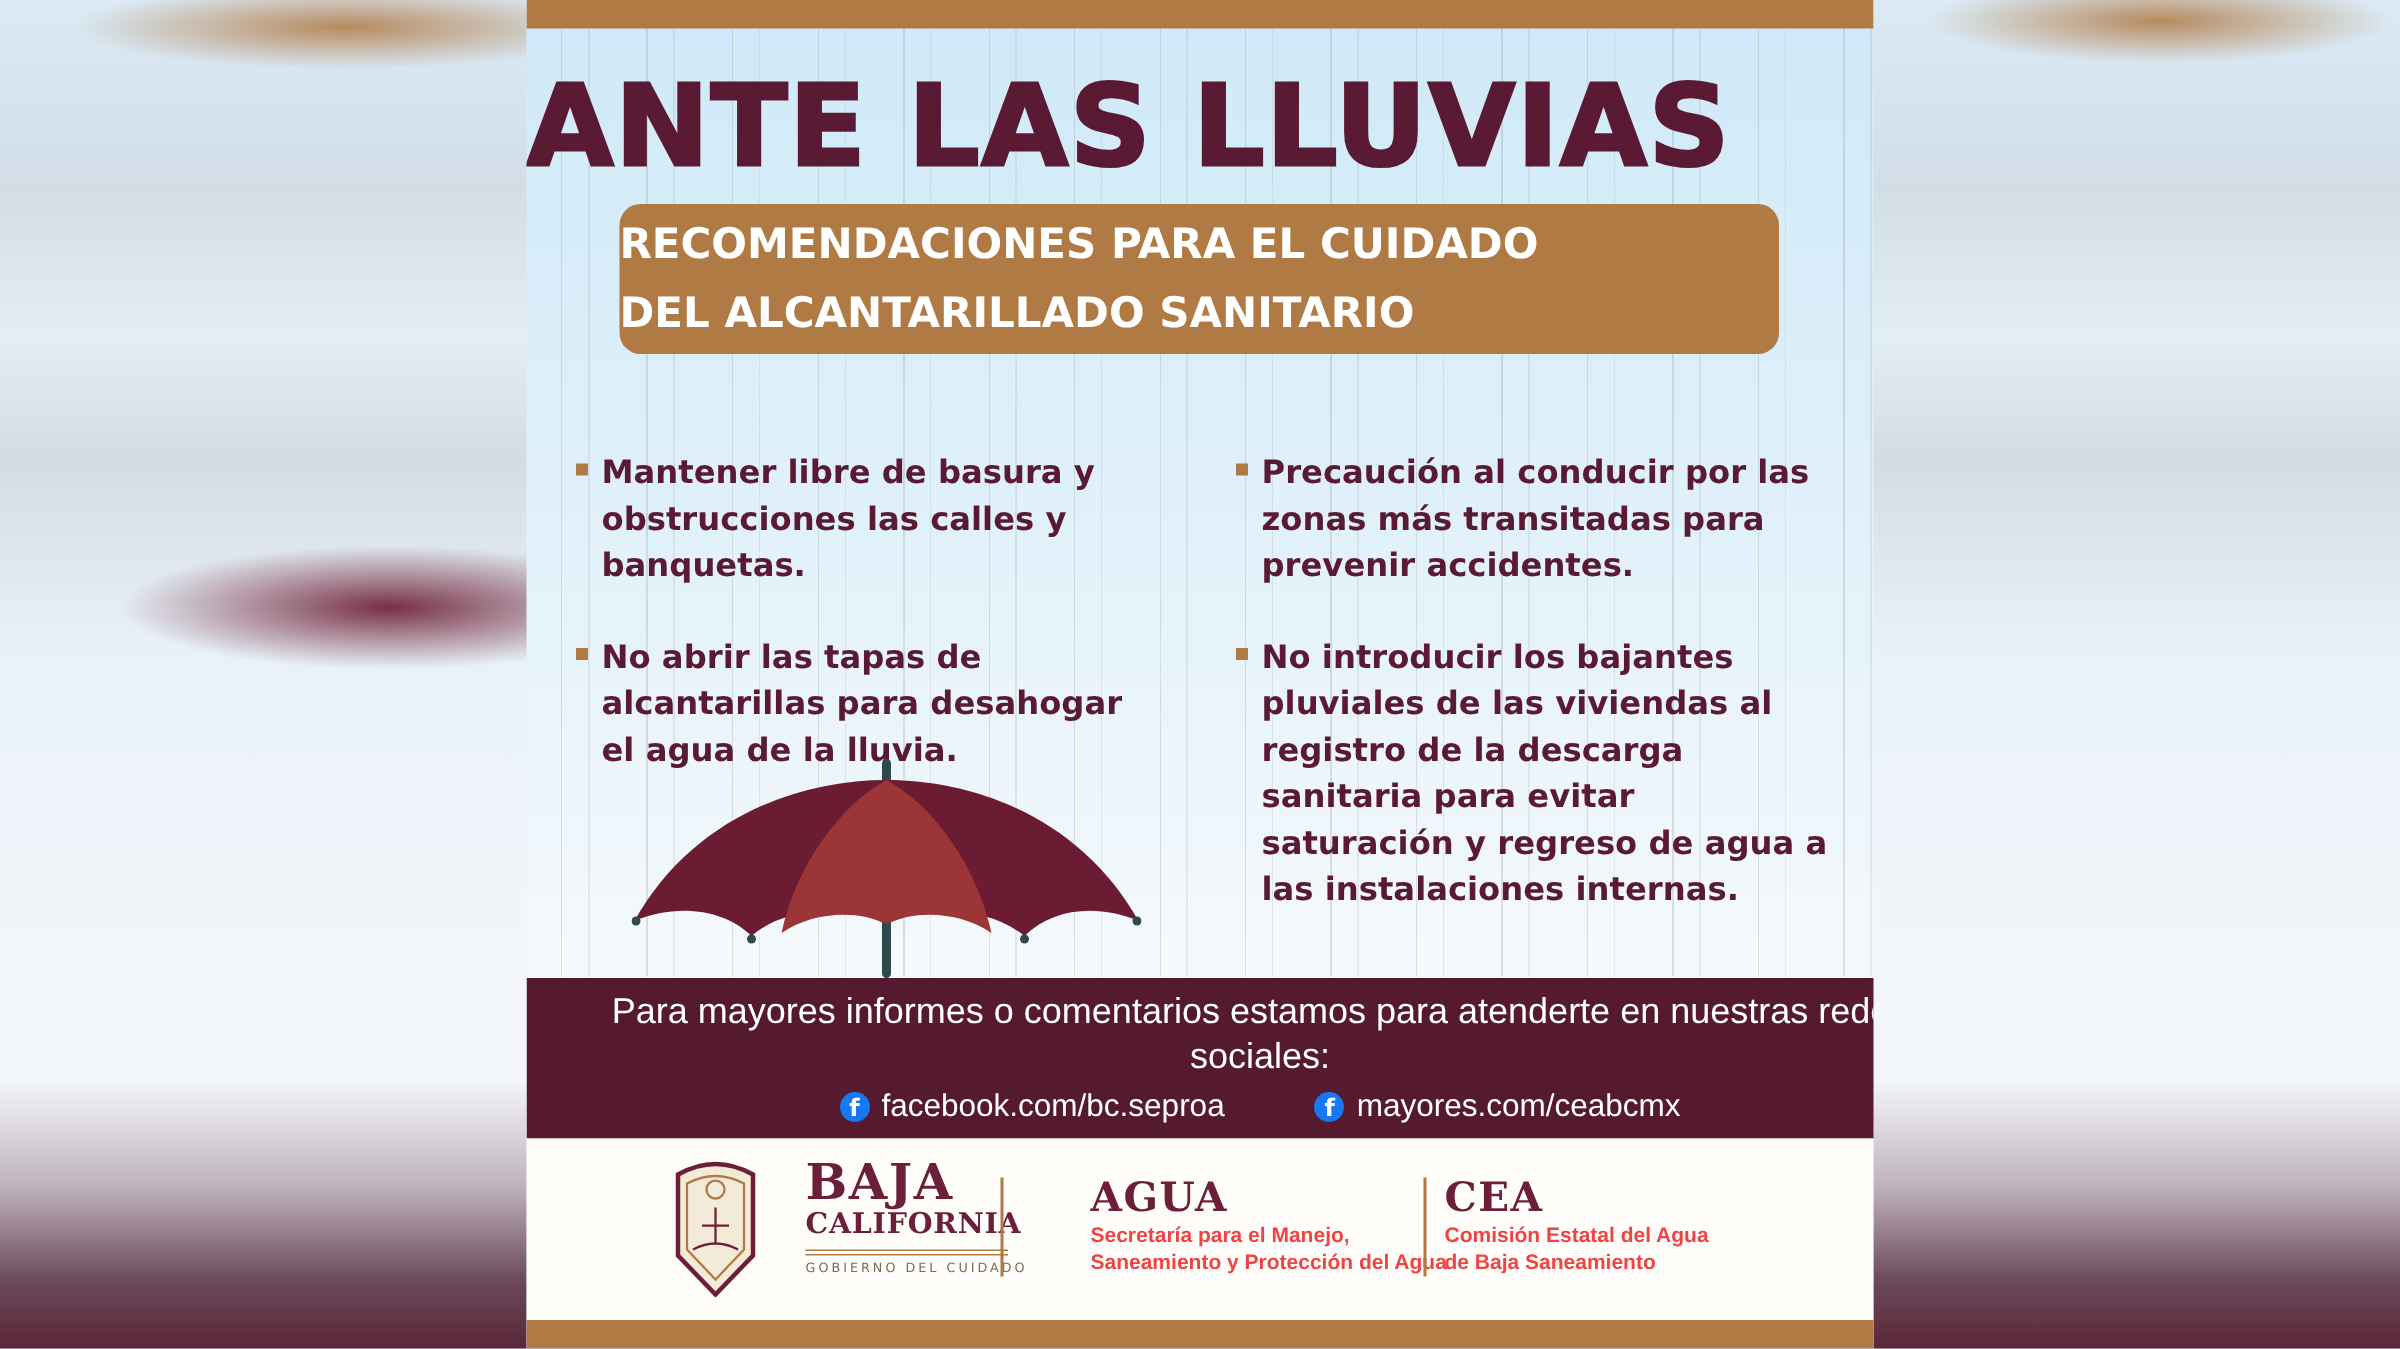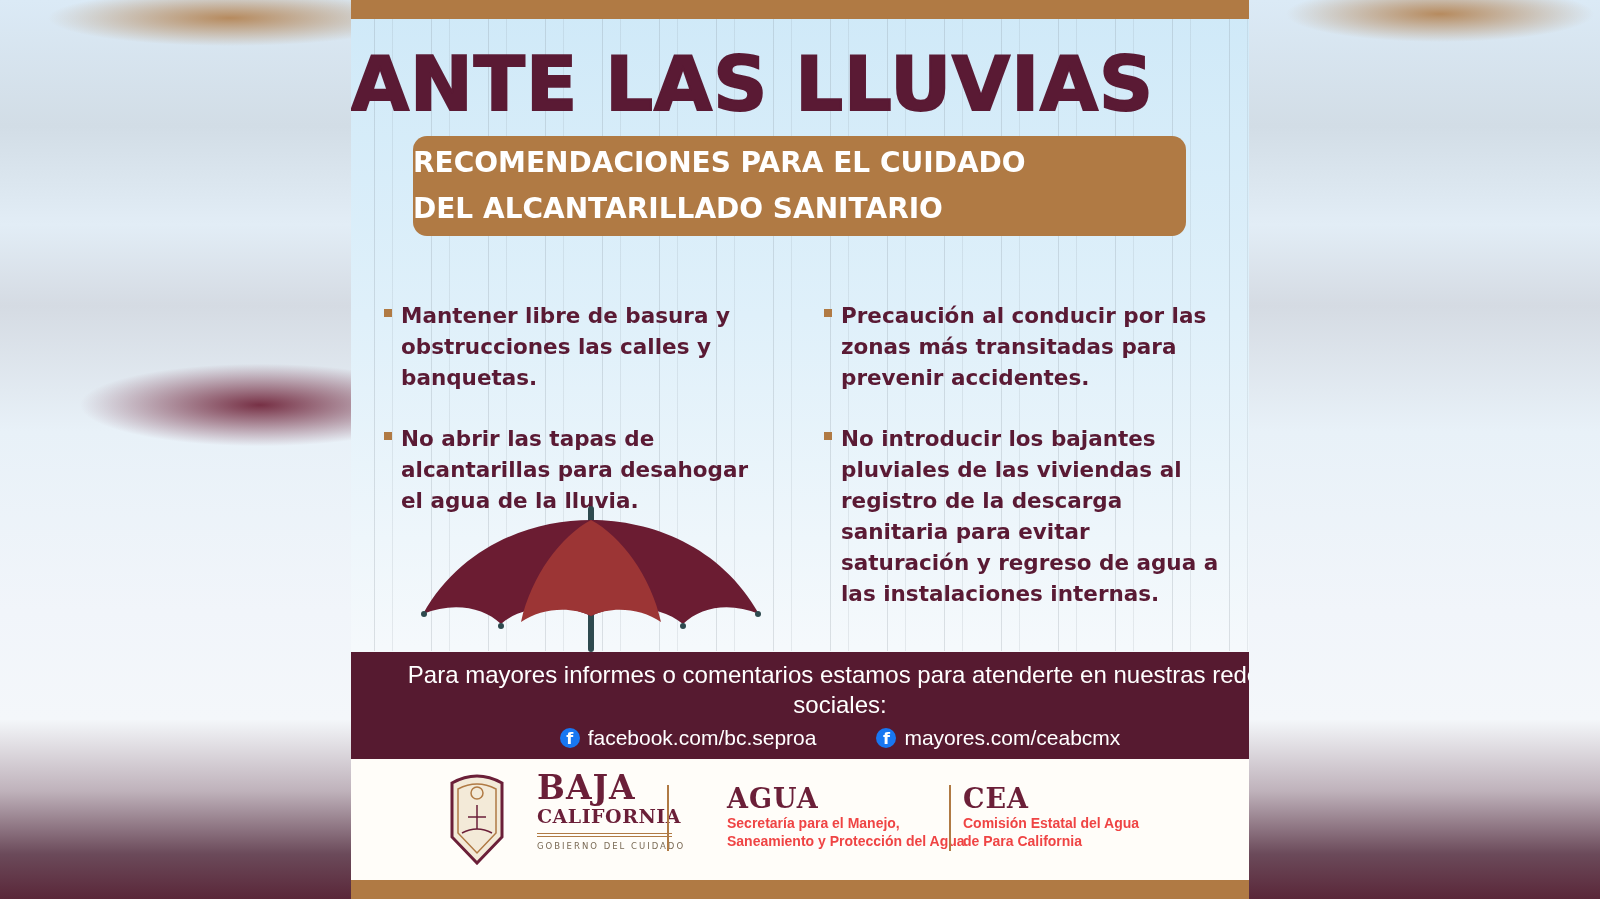--- a/index.html
+++ b/index.html
@@ -117,18 +117,18 @@
     <div class="vrule" style="left:316px;"></div>
     <div class="org" style="left:336px;margin-left:40px;">
       <div class="big">AGUA</div>
       <div class="small">Secretaría para el Manejo,</div>
       <div class="small">Saneamiento y Protección del Agua</div>
     </div>
     <div class="vrule" style="left:598px;"></div>
     <div class="org" style="left:612px;">
       <div class="big">CEA</div>
       <div class="small">Comisión Estatal del Agua</div>
-      <div class="small">de Para California</div>
+      <div class="small">de Baja Saneamiento</div>
     </div>
   </div>
 
   <div class="bottom-bar"></div>
 </div>
 
 </body></html>

